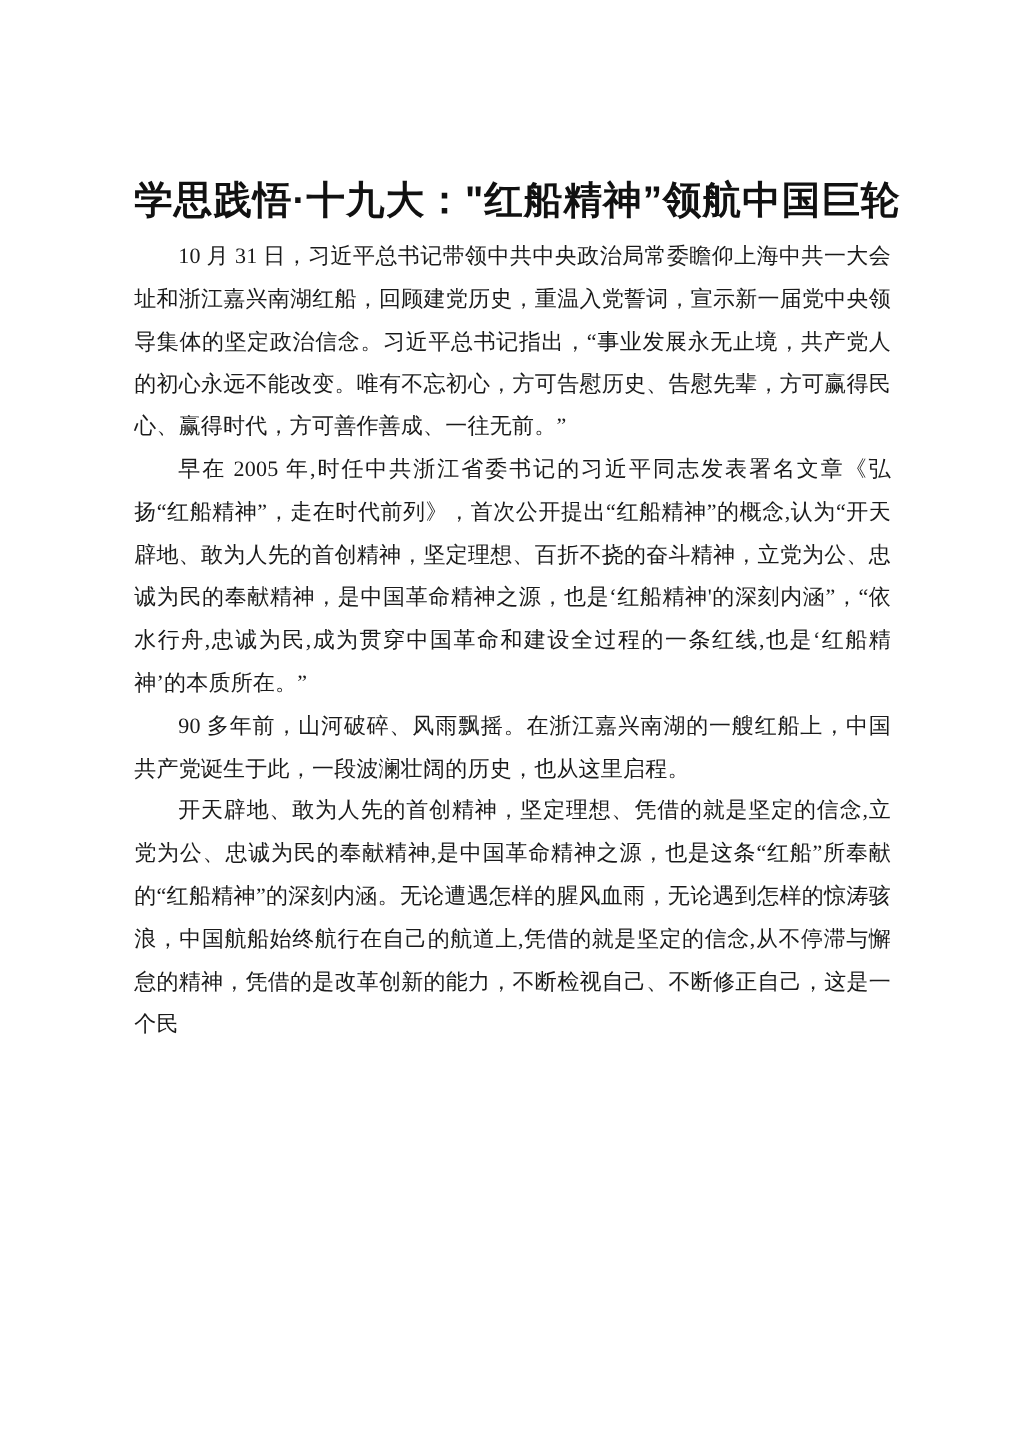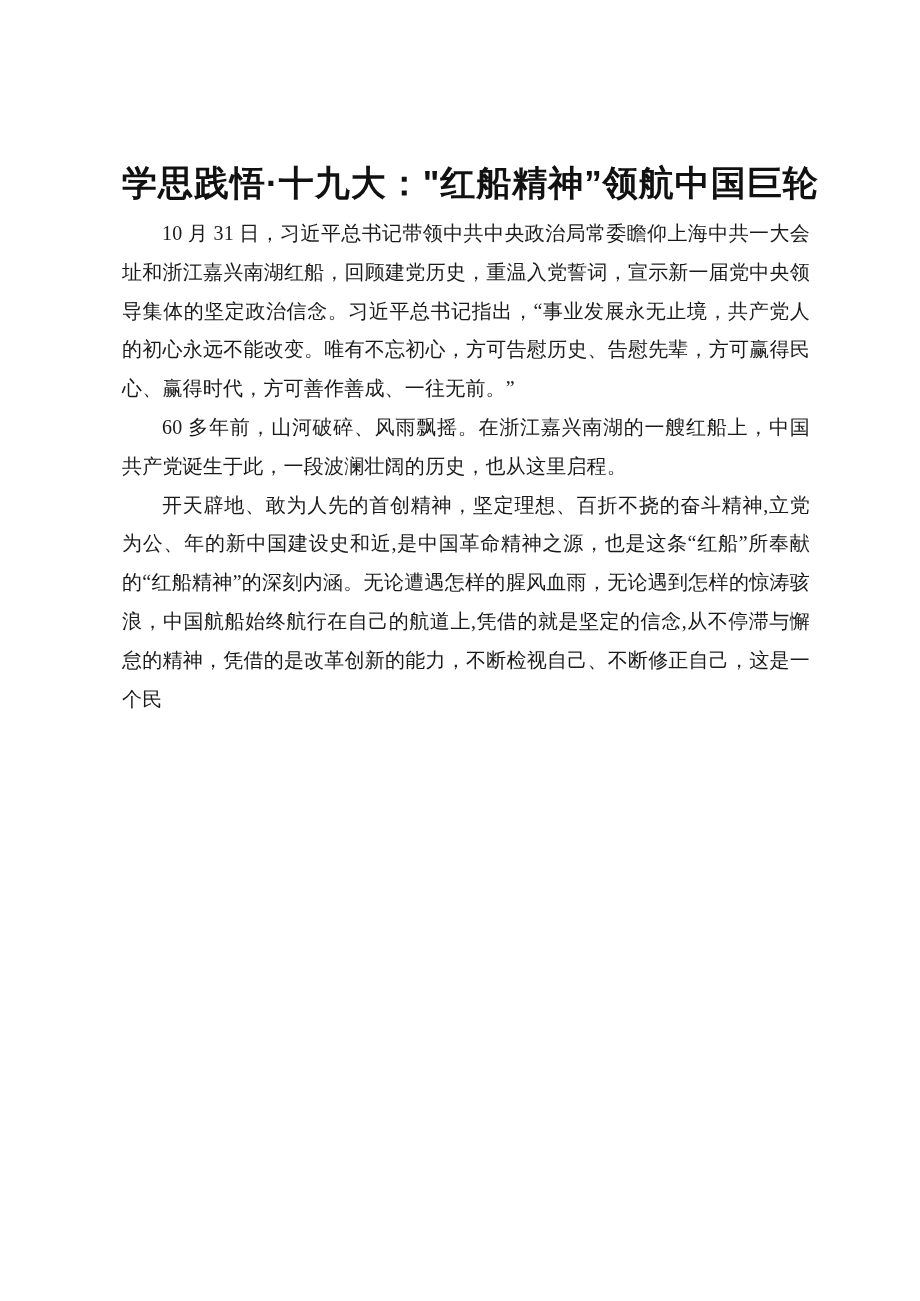--- a/index.html
+++ b/index.html
@@ -46,16 +46,17 @@
     word-break: normal;
   }
 </style>
 </head>
 <body>
 
 <div class="page">
   <h1 class="doc-title">学思践悟·十九大："红船精神”领航中国巨轮</h1>
   <div class="doc-body">
     <p class="doc-para">10 月 31 日，习近平总书记带领中共中央政治局常委瞻仰上海中共一大会址和浙江嘉兴南湖红船，回顾建党历史，重温入党誓词，宣示新一届党中央领导集体的坚定政治信念。习近平总书记指出，“事业发展永无止境，共产党人的初心永远不能改变。唯有不忘初心，方可告慰历史、告慰先辈，方可赢得民心、赢得时代，方可善作善成、一往无前。”</p>
-    <p class="doc-para">60 多年前，山河破碎、风雨飘摇。在浙江嘉兴南湖的一艘红船上，中国共产党诞生于此，一段波澜壮阔的历史，也从这里启程。</p>
-    <p class="doc-para">开天辟地、敢为人先的首创精神，坚定理想、百折不挠的奋斗精神,立党为公、年的新中国建设史和近,是中国革命精神之源，也是这条“红船”所奉献的“红船精神”的深刻内涵。无论遭遇怎样的腥风血雨，无论遇到怎样的惊涛骇浪，中国航船始终航行在自己的航道上,凭借的就是坚定的信念,从不停滞与懈怠的精神，凭借的是改革创新的能力，不断检视自己、不断修正自己，这是一个民</p>
+    <p class="doc-para">早在 2005 年,时任中共浙江省委书记的习近平同志发表署名文章《弘扬“红船精神”，走在时代前列》，首次公开提出“红船精神”的概念,认为“开天辟地、敢为人先的首创精神，坚定理想、百折不挠的奋斗精神，立党为公、忠诚为民的奉献精神，是中国革命精神之源，也是‘红船精神'的深刻内涵”，“依水行舟,忠诚为民,成为贯穿中国革命和建设全过程的一条红线,也是‘红船精神’的本质所在。”</p>
+    <p class="doc-para">90 多年前，山河破碎、风雨飘摇。在浙江嘉兴南湖的一艘红船上，中国共产党诞生于此，一段波澜壮阔的历史，也从这里启程。</p>
+    <p class="doc-para">开天辟地、敢为人先的首创精神，坚定理想、凭借的就是坚定的信念,立党为公、忠诚为民的奉献精神,是中国革命精神之源，也是这条“红船”所奉献的“红船精神”的深刻内涵。无论遭遇怎样的腥风血雨，无论遇到怎样的惊涛骇浪，中国航船始终航行在自己的航道上,凭借的就是坚定的信念,从不停滞与懈怠的精神，凭借的是改革创新的能力，不断检视自己、不断修正自己，这是一个民</p>
   </div>
 </div>
 
 </body></html>

